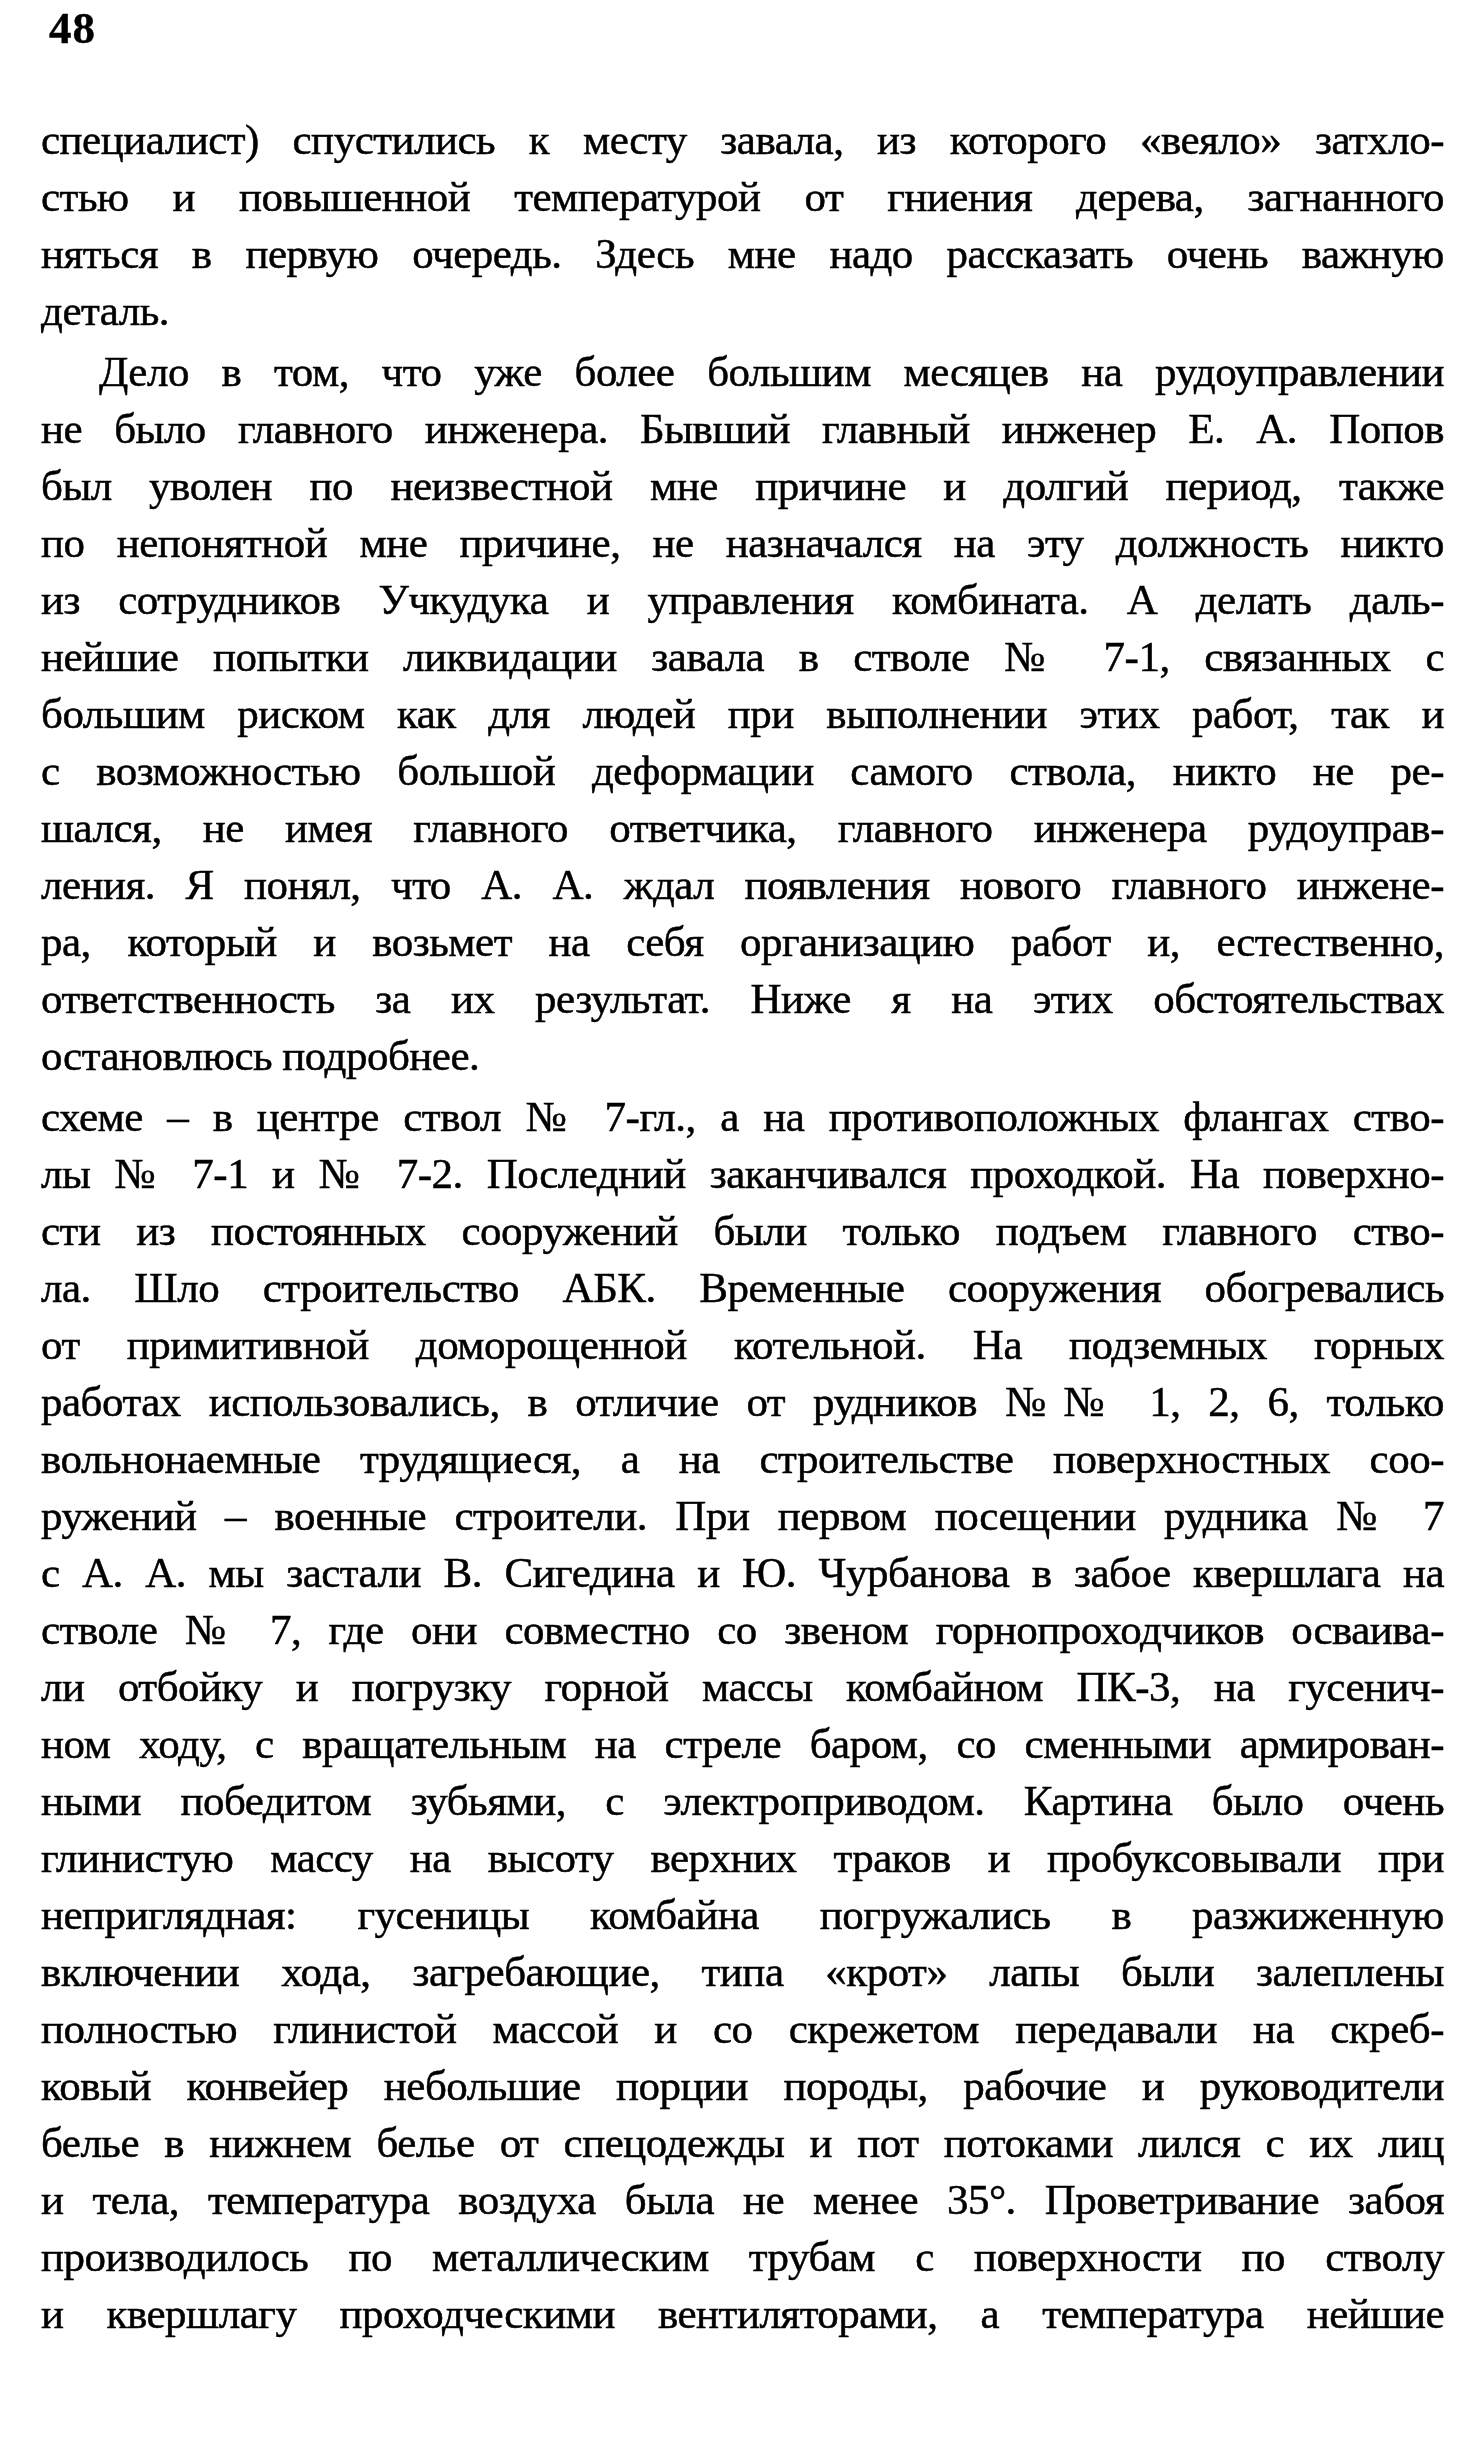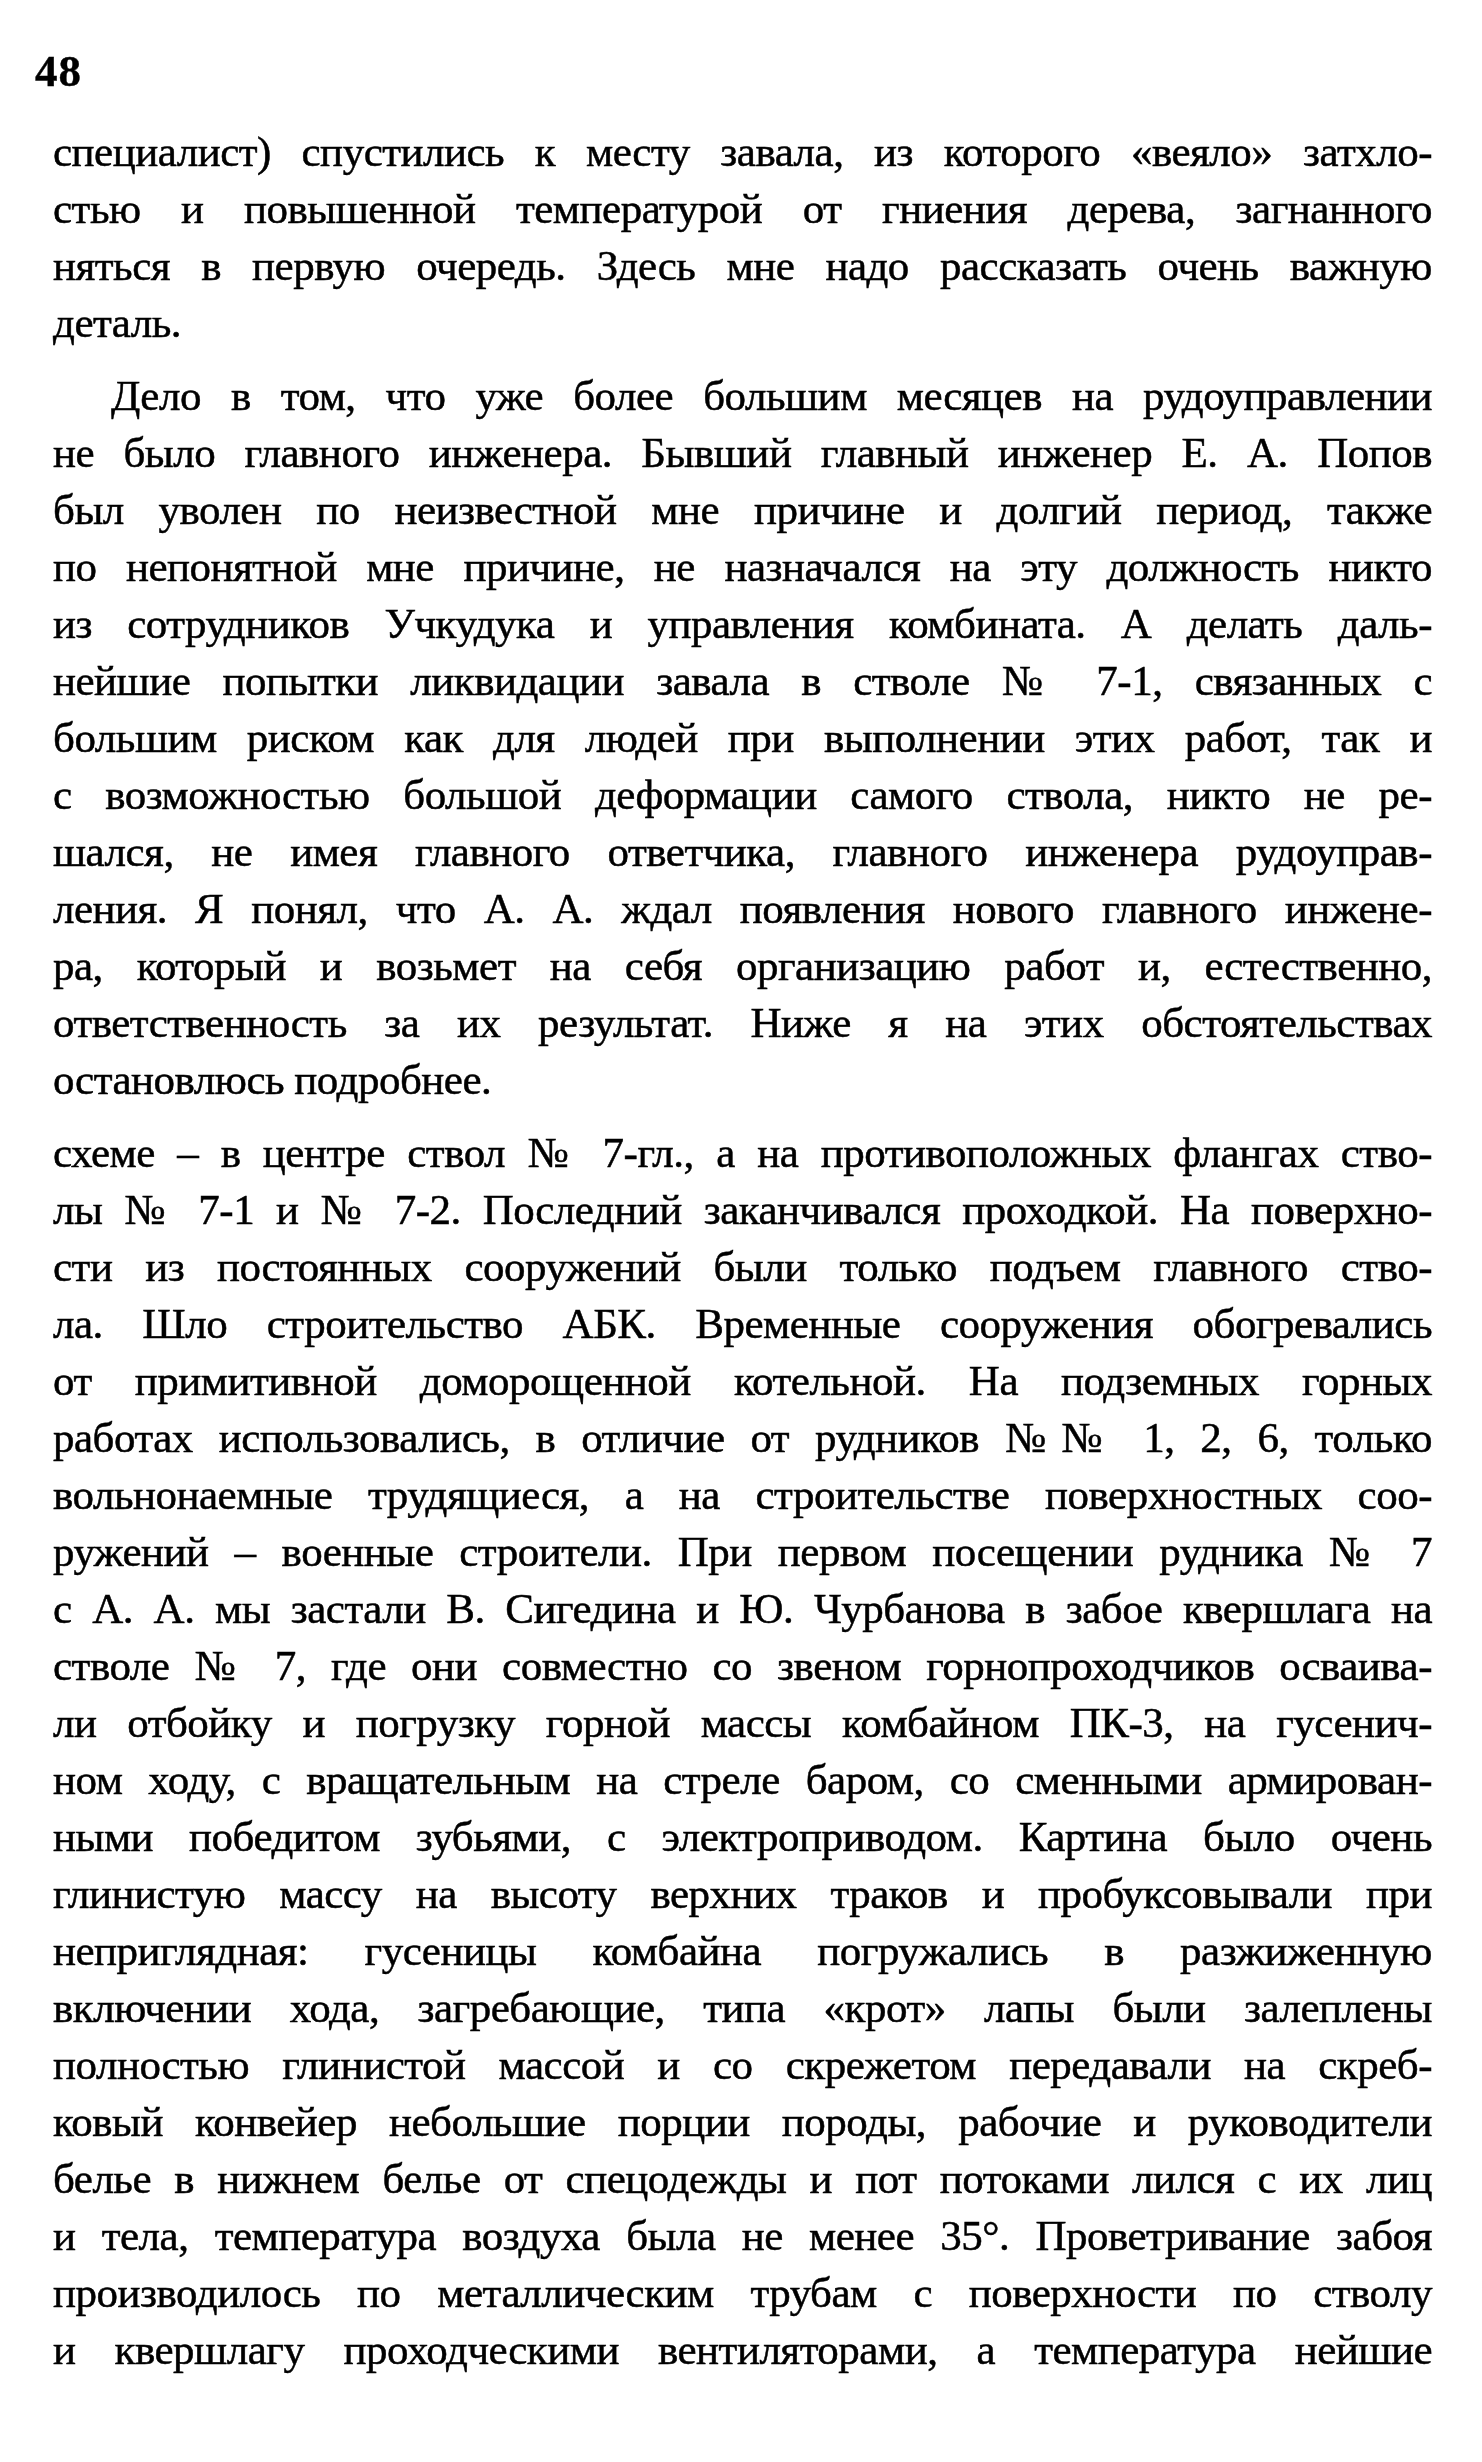--- a/index.html
+++ b/index.html
@@ -11,35 +11,34 @@
     position: relative;
     width: 1482px;
     height: 2462px;
     overflow: hidden;
     font-family: "Liberation Serif", "DejaVu Serif", serif;
     color: #000000;
   }
   .page-number {
     position: absolute;
     top: 1.9px;
-    left: 35px;
+    left: 49px;
     font-size: 45px;
     font-weight: bold;
     letter-spacing: 0.9px;
-    margin-top: 43px;
     -webkit-text-stroke: 0.4px #000;
   }
   .body-text {
     position: absolute;
     top: 107px;
     left: 37px;
     width: 1411px;
   }
   .para {
-    margin: 16px;
+    margin: 4px;
     padding: 0;
   }
   .line {
     font-size: 43px;
     line-height: 57px;
     height: 57px;
     letter-spacing: -0.5px;
     white-space: nowrap;
     text-align: justify;
     

